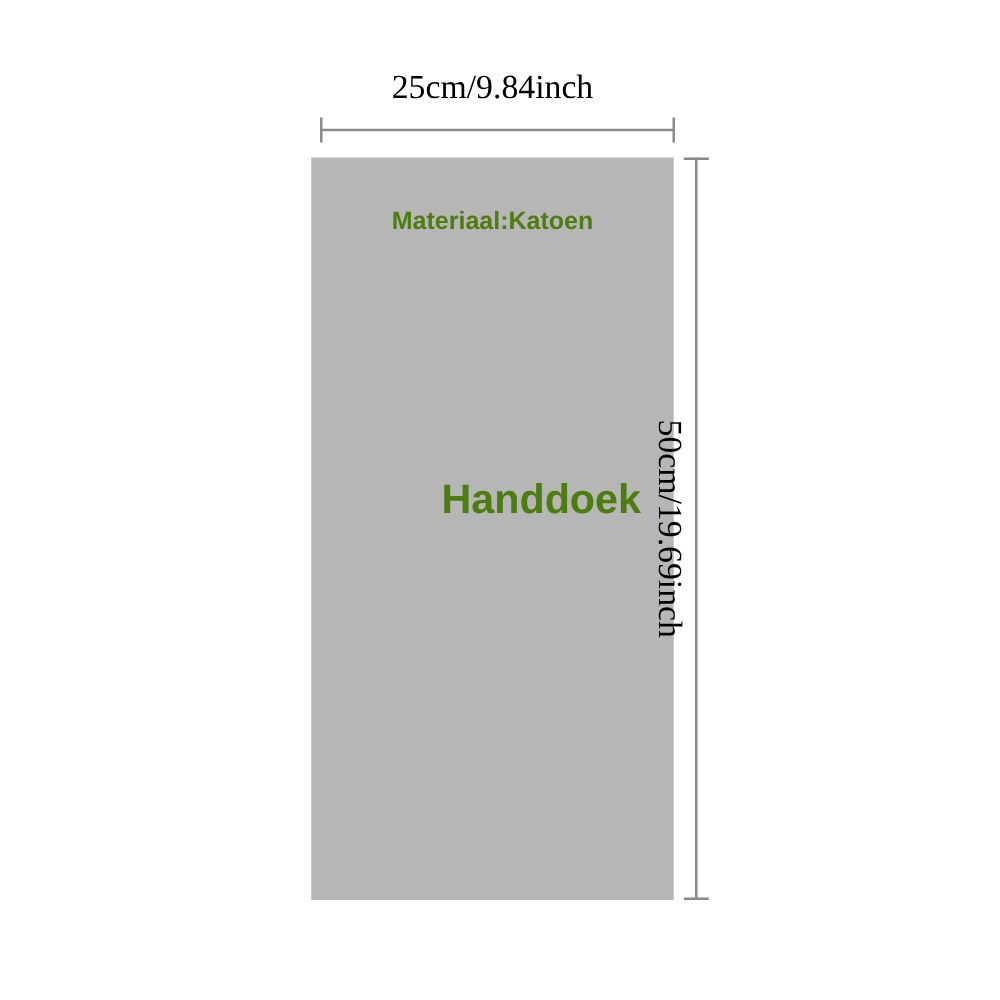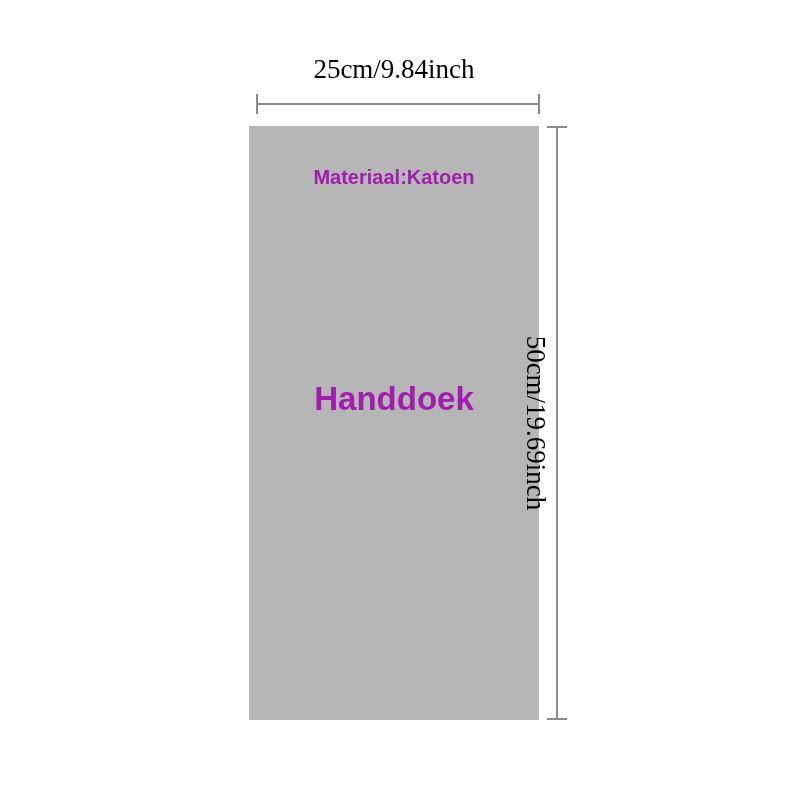--- a/index.html
+++ b/index.html
@@ -30,34 +30,35 @@
   }
 
   
   .inner-label {
     position: absolute;
     width: 290px;
     left: 249px;
     text-align: center;
     font-family: "Liberation Sans", sans-serif;
     font-weight: bold;
-    color: #a21caf;
+    color: #4d7c0f;
     letter-spacing: 0px;
   }
   .label-material {
     top: 166px;
     font-size: 20px;
   }
   .label-composition {
     top: 204px;
     font-size: 20px;
   }
   .label-product-name {
     top: 380px;
     font-size: 33px;
+    margin-left: 39px;
   }
 
   
   .dim-top-text {
     position: absolute;
     left: 249px;
     width: 290px;
     top: 54px;
     text-align: center;
     font-family: "Liberation Serif", serif;

